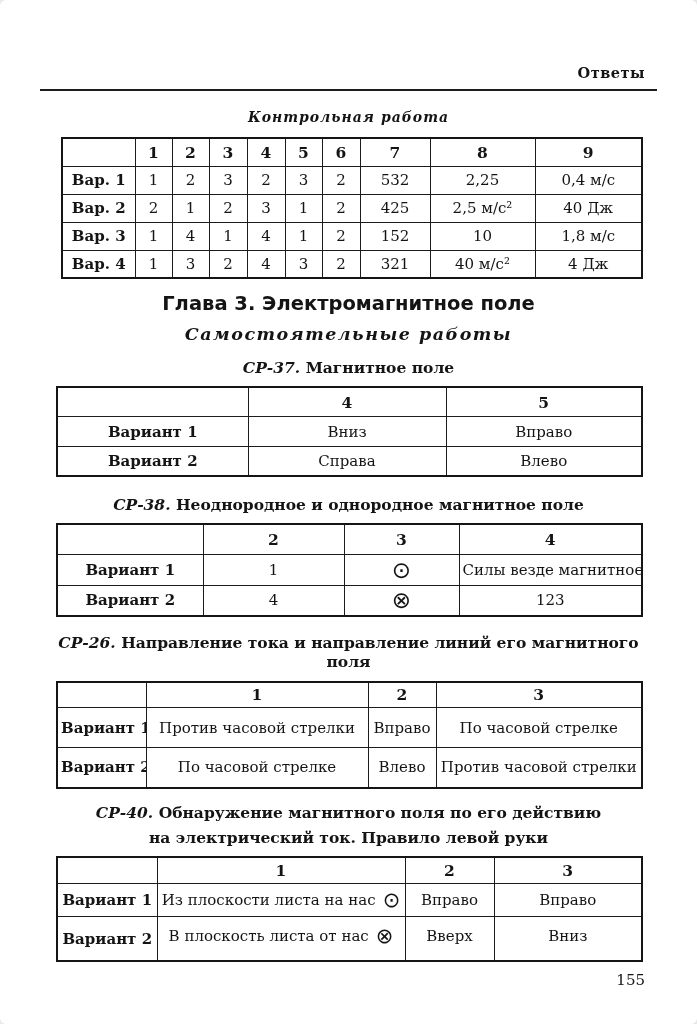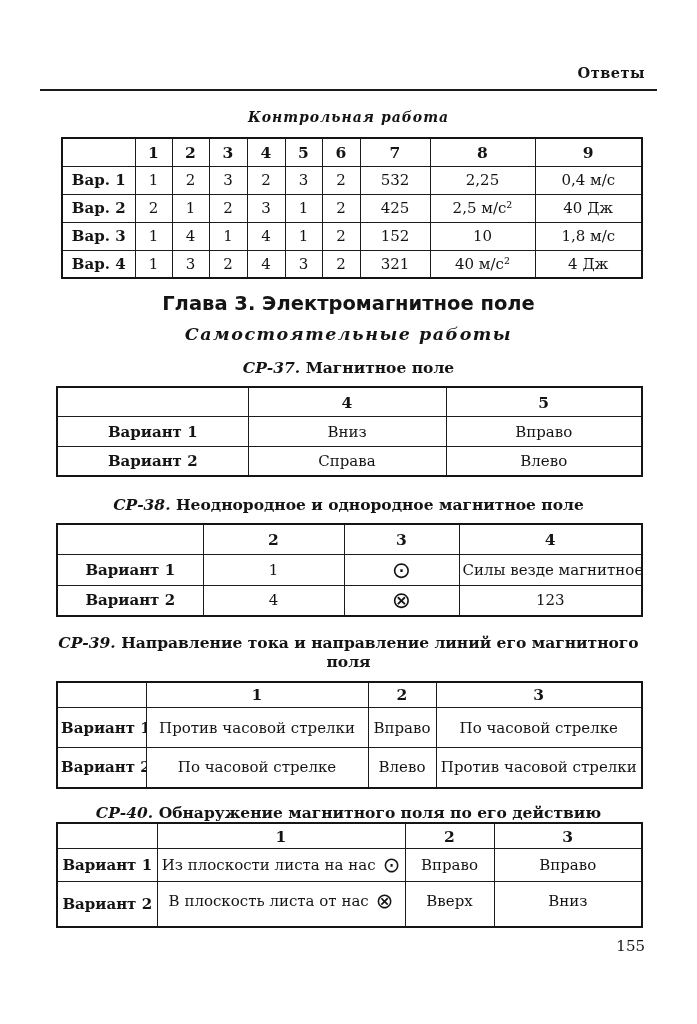--- a/index.html
+++ b/index.html
@@ -6,20 +6,21 @@
   html, body { margin: 0; padding: 0; background: #e8e8e8; }
   .page {
     position: relative;
     width: 697px; height: 1024px;
     margin: 0 auto;
     background: #ffffff;
     color: #141414;
     font-family: "DejaVu Serif", serif;
     overflow: hidden;
     padding: 0 40px;
+    border-radius: 6px;
   }
   
   .running-head {
     padding-top: 64px;
     text-align: right;
     font-weight: bold;
     font-size: 14.5px;
     padding-right: 12px;
     letter-spacing: 0.5px;
   }
@@ -261,21 +262,21 @@
     <tr>
       <td class="rowlab">Вариант 2</td>
       <td>4</td>
       <td><span class="sym big">⊗</span></td>
       <td>123</td>
     </tr>
   </tbody>
     </table>
 
   <div class="sec-title t39">
-    <span class="sec-num">СР-39.</span>
+    <span class="sec-num">СР-26.</span>
     <span>Направление тока и направление линий его магнитного поля</span>
   </div>
   <table class="tbl srt sr39">
     <colgroup>
         <col style="width:89px">
         <col style="width:222px">
         <col style="width:68px">
         <col style="width:206px">
       </colgroup>
     <tbody>
@@ -297,20 +298,21 @@
       <td>Влево</td>
       <td>Против часовой стрелки</td>
     </tr>
   </tbody>
     </table>
 
   <div class="sec-title t40">
     <span class="sec-num">СР-40.</span>
     <span>Обнаружение магнитного поля по его действию</span>
   </div>
+  <div class="sec-title t40b">на электрический ток. Правило левой руки</div>
   <table class="tbl srt sr40">
     <colgroup>
         <col style="width:100px">
         <col style="width:248px">
         <col style="width:89px">
         <col style="width:148px">
       </colgroup>
     <tbody>
         <tr class="hd">
       <td class="hdr"></td>

